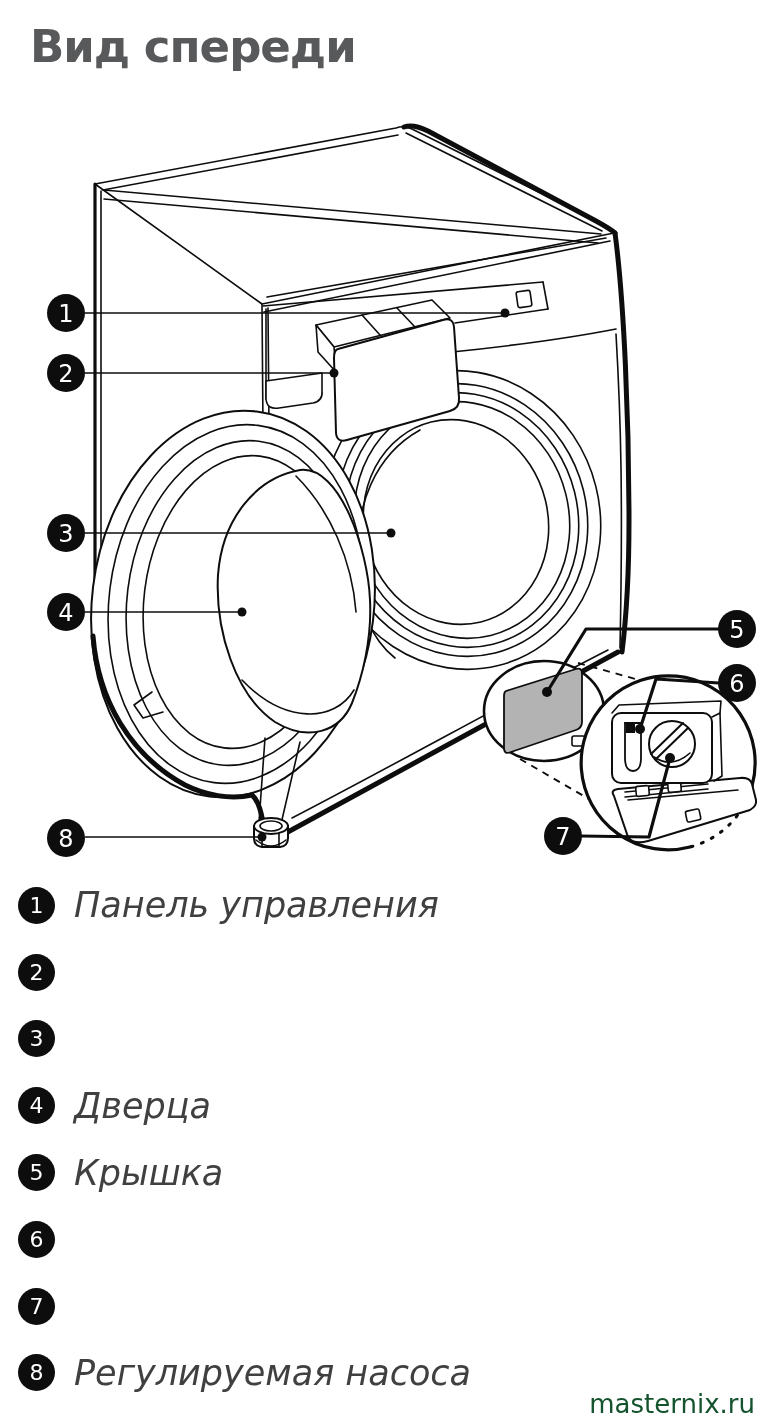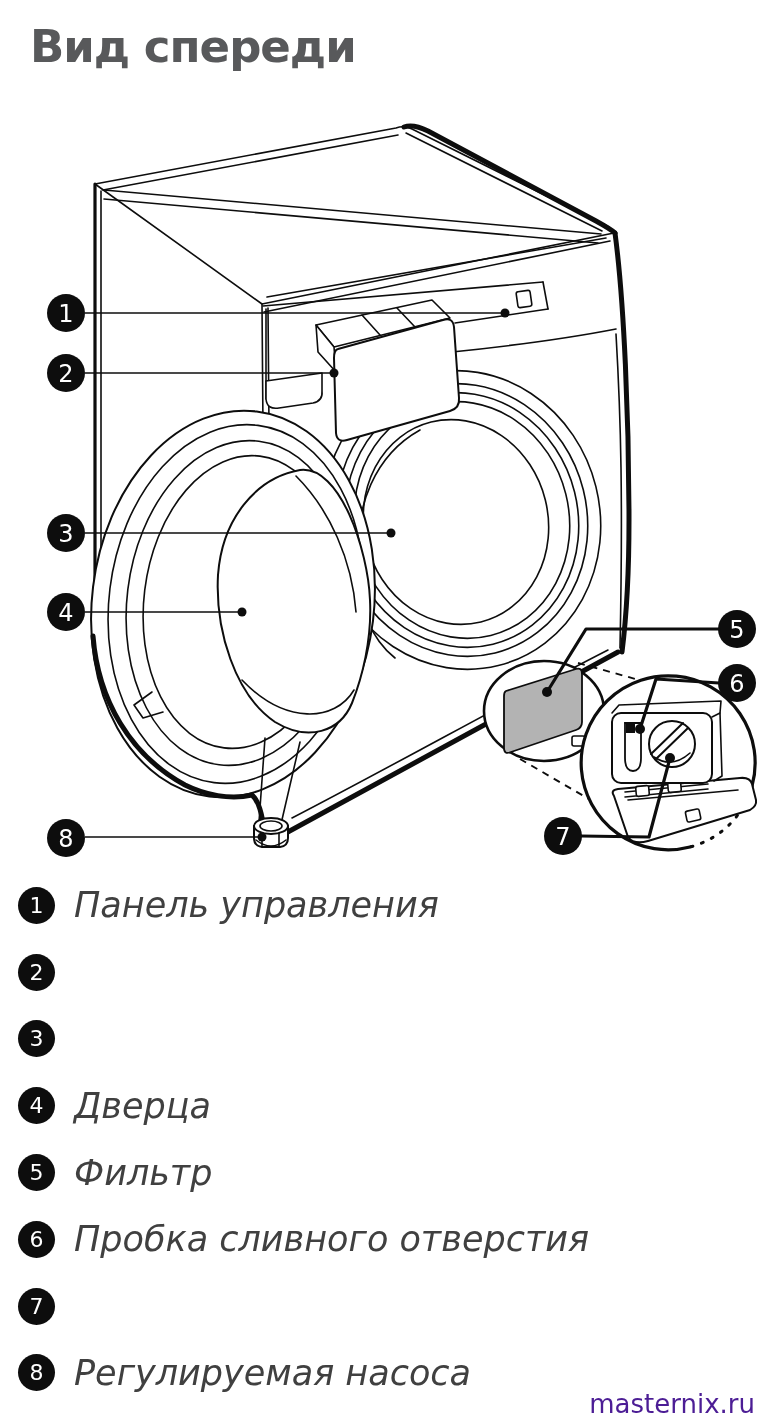--- a/index.html
+++ b/index.html
@@ -25,21 +25,21 @@
   .legend-badge{
     flex:0 0 auto;width:37px;height:37px;border-radius:50%;
     background:#0d0d0d;color:#ffffff;
     font-size:22px;line-height:37px;text-align:center;
   }
   .legend-label{
     margin-left:19px;font-size:35px;color:#404040;letter-spacing:0;font-style:italic;
   }
   .watermark{
     position:absolute;right:6px;bottom:8px;
-    font-size:26px;color:#4c1d95;
+    font-size:26px;color:#14532d;
   }
   svg .ln{fill:none;stroke:#0d0d0d;stroke-width:1.6;stroke-linecap:round;stroke-linejoin:round;}
   svg .ln2{fill:none;stroke:#0d0d0d;stroke-width:2;stroke-linecap:round;stroke-linejoin:round;}
   svg .thick{fill:none;stroke:#0d0d0d;stroke-width:5;stroke-linecap:round;stroke-linejoin:round;}
   svg .med{fill:none;stroke:#0d0d0d;stroke-width:3.2;stroke-linecap:round;stroke-linejoin:round;}
   svg .wfill{fill:#ffffff;}
   svg .callout{stroke:#0d0d0d;stroke-width:1.7;fill:none;}
   svg .callout-h{stroke:#0d0d0d;stroke-width:3.2;fill:none;stroke-linejoin:round;}
   svg .dot{fill:#0d0d0d;stroke:none;}
   svg .badge{fill:#0d0d0d;stroke:none;}
@@ -215,25 +215,24 @@
     </div>
     <div class="legend-row">
       <div class="legend-badge">3</div>
     </div>
     <div class="legend-row">
       <div class="legend-badge">4</div>
       <div class="legend-label">Дверца</div>
     </div>
     <div class="legend-row">
       <div class="legend-badge">5</div>
-      <div class="legend-label">Фильтр</div>
+      <div class="legend-label">Крышка</div>
     </div>
     <div class="legend-row">
       <div class="legend-badge">6</div>
-      <div class="legend-label">Пробка сливного отверстия</div>
     </div>
     <div class="legend-row">
       <div class="legend-badge">7</div>
     </div>
     <div class="legend-row">
       <div class="legend-badge">8</div>
       <div class="legend-label">Регулируемая насоса</div>
     </div>
   </div>
 

